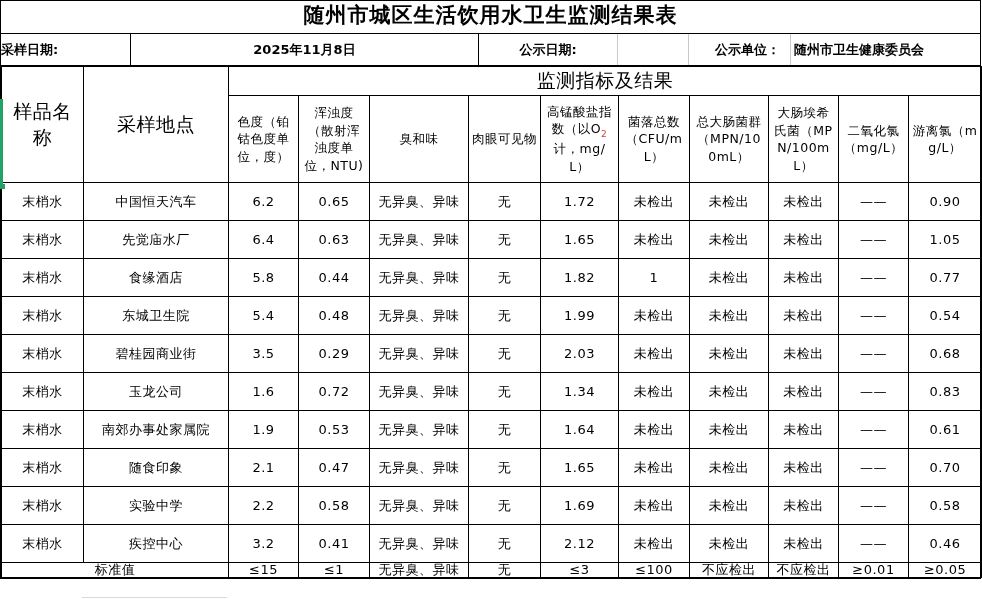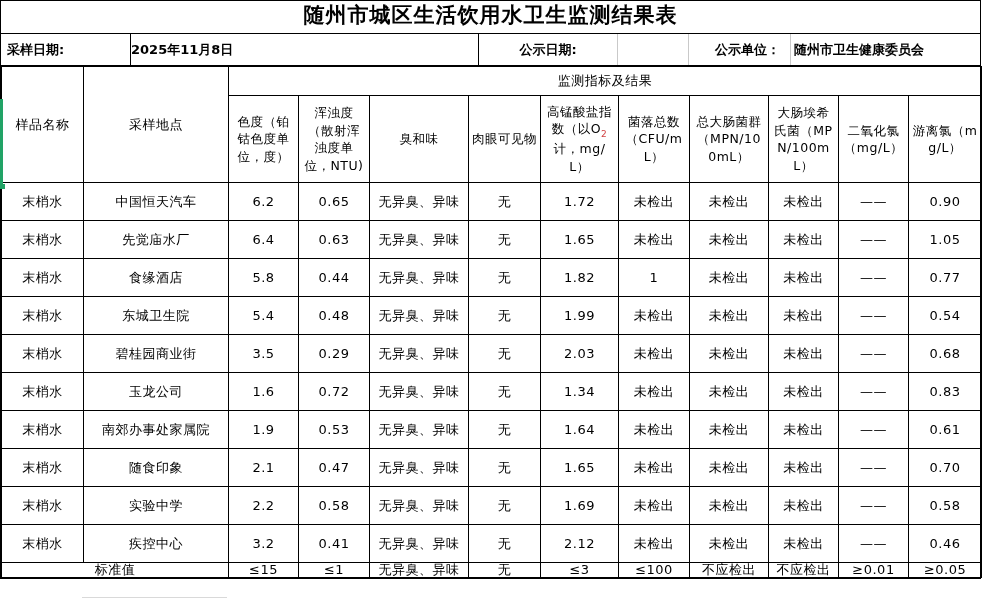--- a/index.html
+++ b/index.html
@@ -14,30 +14,30 @@
   .sheet{position:relative;width:982px;height:599px;background:#fff;overflow:hidden;}
   .doc{position:absolute;left:0;top:0;width:981px;border:1px solid var(--grid-black);background:#fff;}
   
   .title-row{height:33px;border-bottom:1px solid var(--grid-black);display:flex;align-items:flex-start;justify-content:center;}
   .title-row .t{font-size:21px;font-weight:bold;letter-spacing:1px;}
   
   .info-row{display:flex;height:32px;border-bottom:1px solid var(--grid-black);font-size:13px;font-weight:bold;}
   .info-row .seg{display:flex;align-items:center;height:100%;}
   .seg-b{border-right:1px solid var(--grid-black);}
   .seg-f{border-right:1px solid var(--faint-gray);}
-  .w1{width:130px;padding-left:6px;}
-  .w2{width:348px;justify-content:flex-start;}
+  .w1{width:130px;}
+  .w2{width:348px;justify-content:center;}
   .w3{width:139px;justify-content:center;}
   .w4{width:71px;}
   .w5{width:79px;padding-left:3px;margin-left:23px;}
   .w6{flex:1;padding-left:3px;text-align:center;}
   
   table.results{border-collapse:collapse;table-layout:fixed;width:979px;}
   table.results td{border:1px solid var(--grid-black);text-align:center;vertical-align:middle;font-size:13px;padding:0 2px;overflow:hidden;letter-spacing:0.5px;}
-  tr.hdr1 td{height:29px;font-size:13px;}
+  tr.hdr1 td{height:29px;font-size:19px;}
   tr.hdr2 td{height:87px;font-size:12.5px;line-height:1.4;word-break:break-all;padding:0 3px;}
   tr.datarow td{height:38px;}
   tr.stdrow td{height:15px;line-height:14px;font-size:13px;}
   sub.red-sub{color:var(--sub-red);font-size:9px;}
   
   .selection-strip{position:absolute;left:0;top:99px;width:3px;height:86px;background:var(--green);}
   .selection-handle{position:absolute;left:0;top:184px;width:5px;height:5px;background:var(--green);}
   .bottom-gridline{position:absolute;left:82px;top:597px;width:145px;height:1px;background:#d9d9d9;}
 </style>
 </head>

